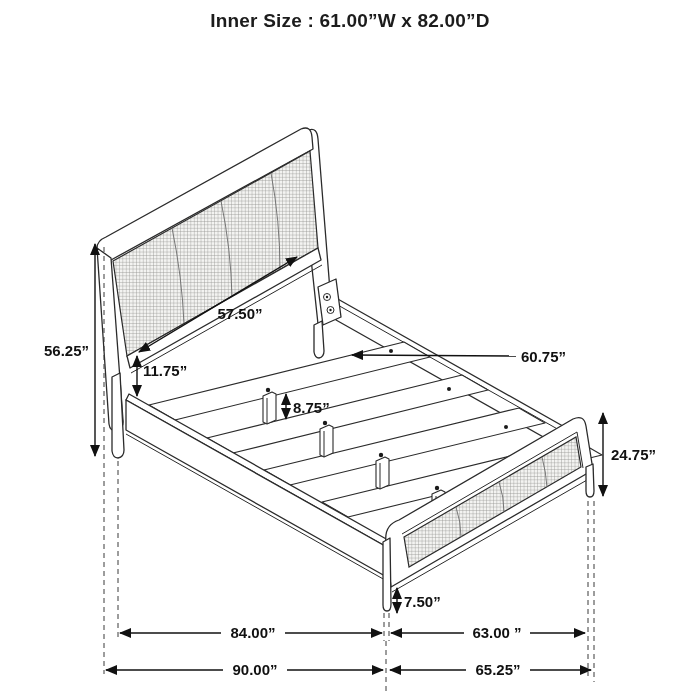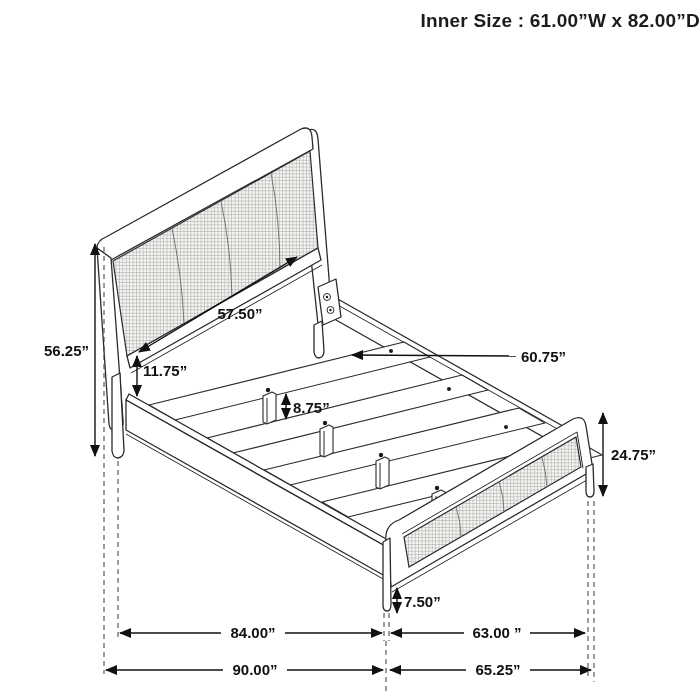--- a/index.html
+++ b/index.html
@@ -1,18 +1,18 @@
 <!DOCTYPE html>
 <html><head>
 <meta charset="utf-8">
 <style>
   html,body{margin:0;padding:0;background:#ffffff;}
   .stage{position:relative;width:700px;height:700px;background:#ffffff;overflow:hidden;
          font-family:"Liberation Sans",sans-serif;}
-  .title{position:absolute;top:10px;left:0;width:700px;text-align:right;
+  .title{position:absolute;top:10px;left:0;width:700px;text-align:center;
          font-size:19px;font-weight:bold;color:#1c1c1c;letter-spacing:.2px;}
   svg{position:absolute;left:0;top:0;}
   .frame{fill:#ffffff;stroke:#2b2b2b;stroke-width:1.3;stroke-linejoin:round;}
   .thin{fill:none;stroke:#2b2b2b;stroke-width:1;}
   .plank{fill:#ffffff;stroke:#2b2b2b;stroke-width:1.1;stroke-linejoin:round;}
   .mesh{stroke:#2b2b2b;stroke-width:1.2;}
   .seam{fill:none;stroke:#6a6a6a;stroke-width:.9;}
   .dim{stroke:#111111;stroke-width:1.4;fill:none;}
   .dash{stroke:#3a3a3a;stroke-width:1;fill:none;stroke-dasharray:5 4;}
   .dot{fill:#1a1a1a;}

